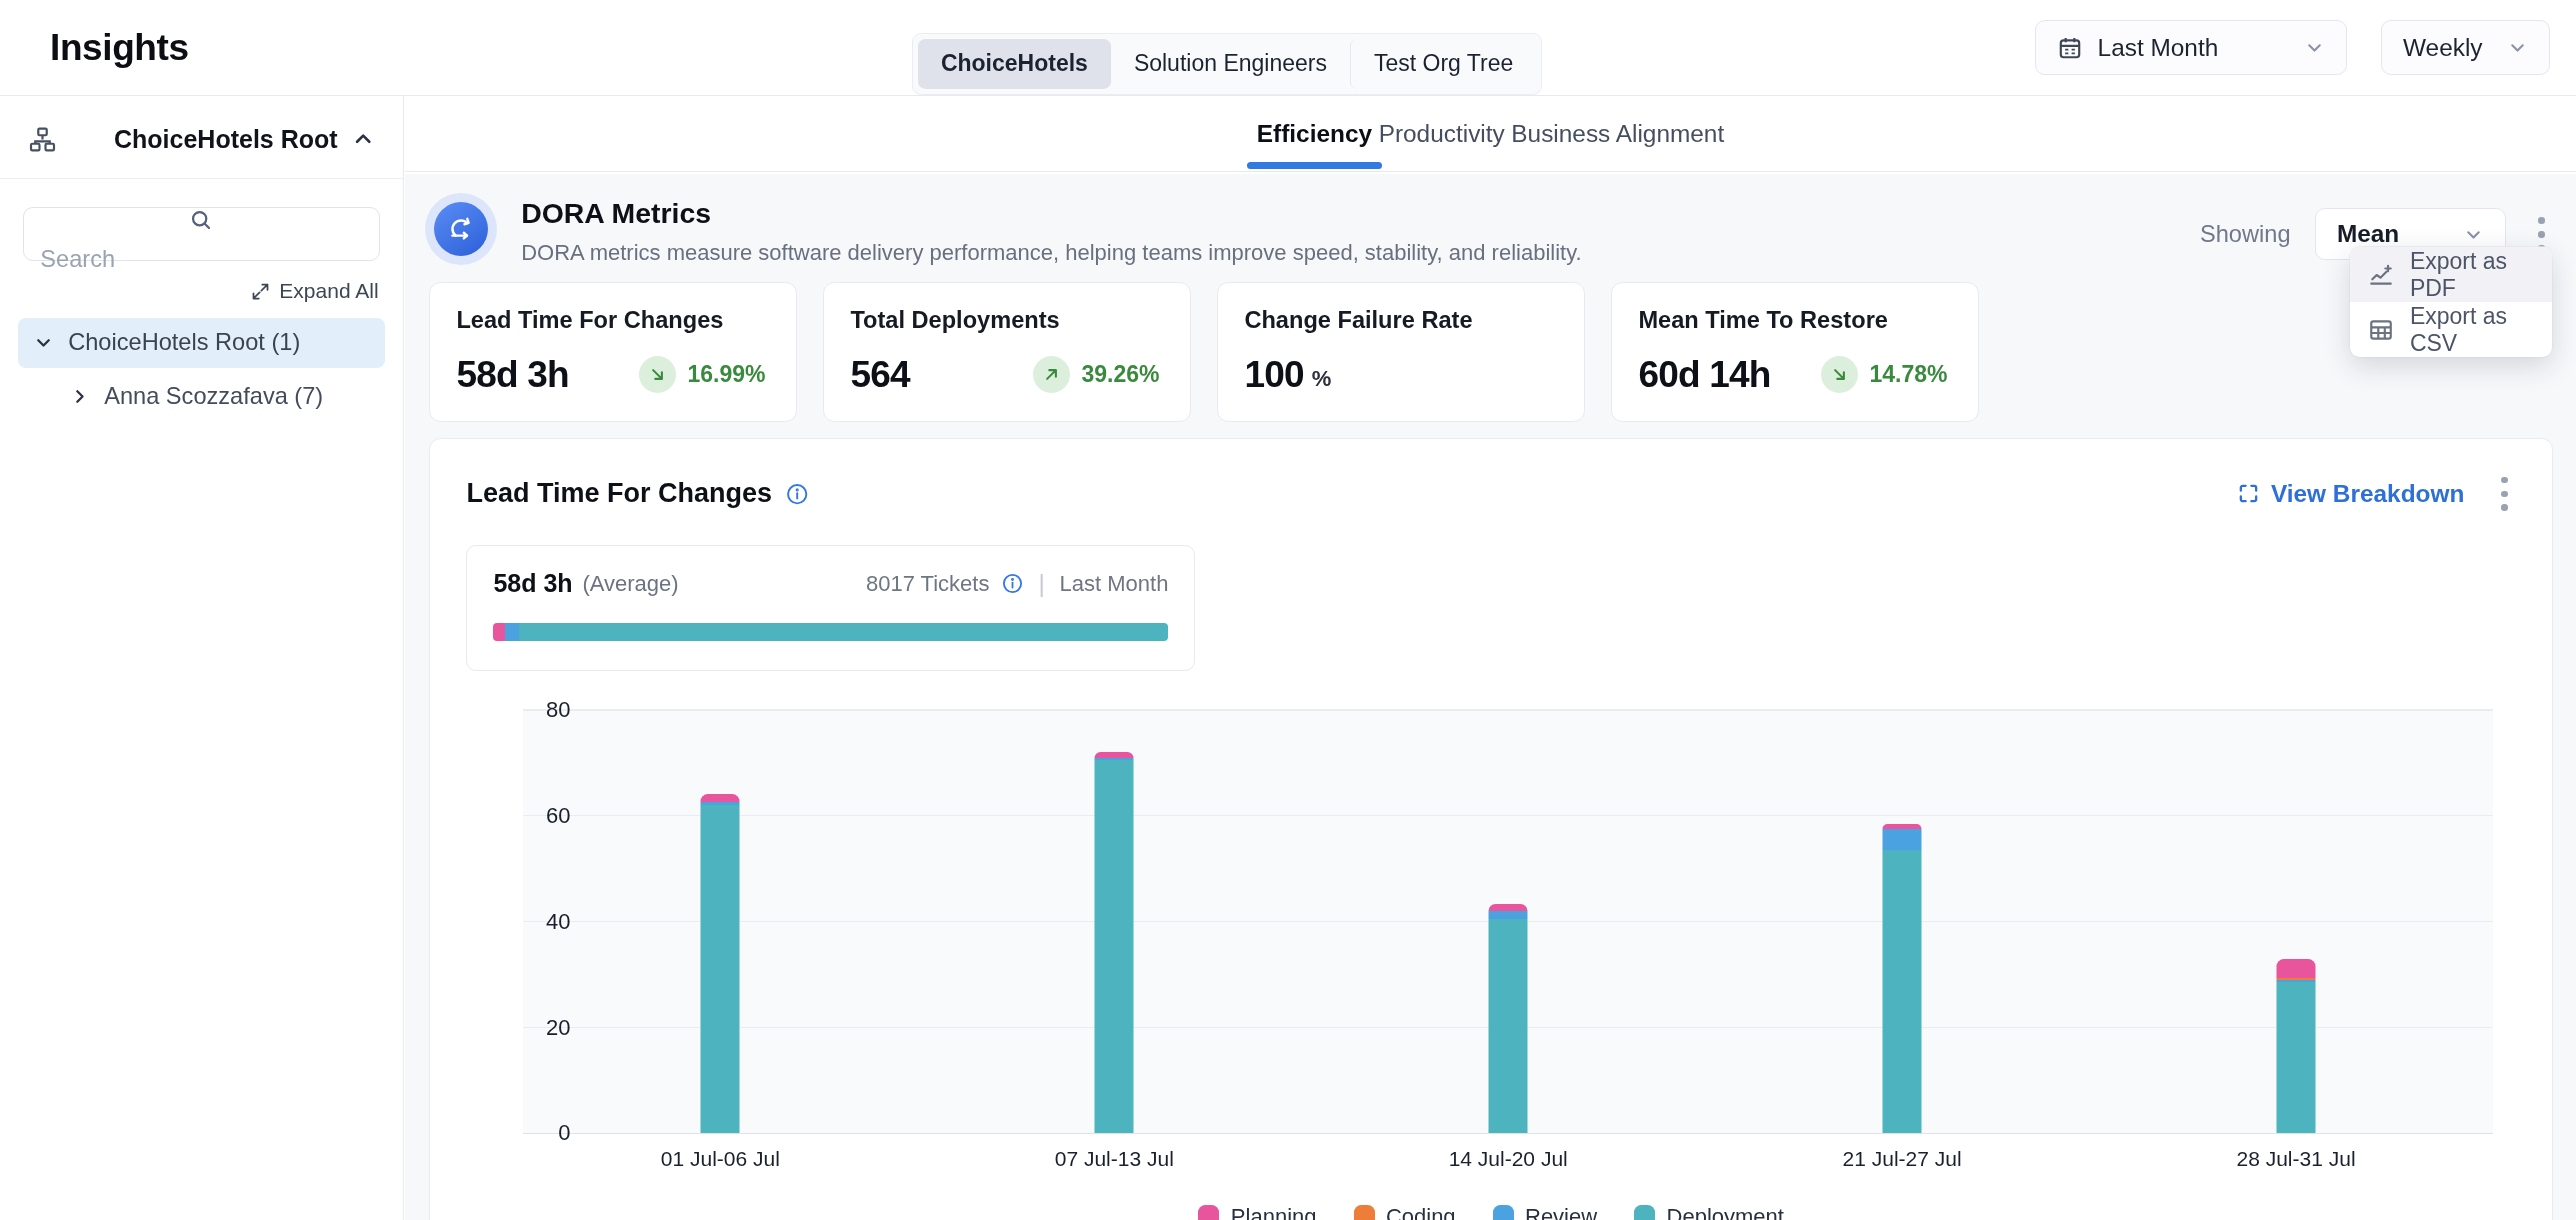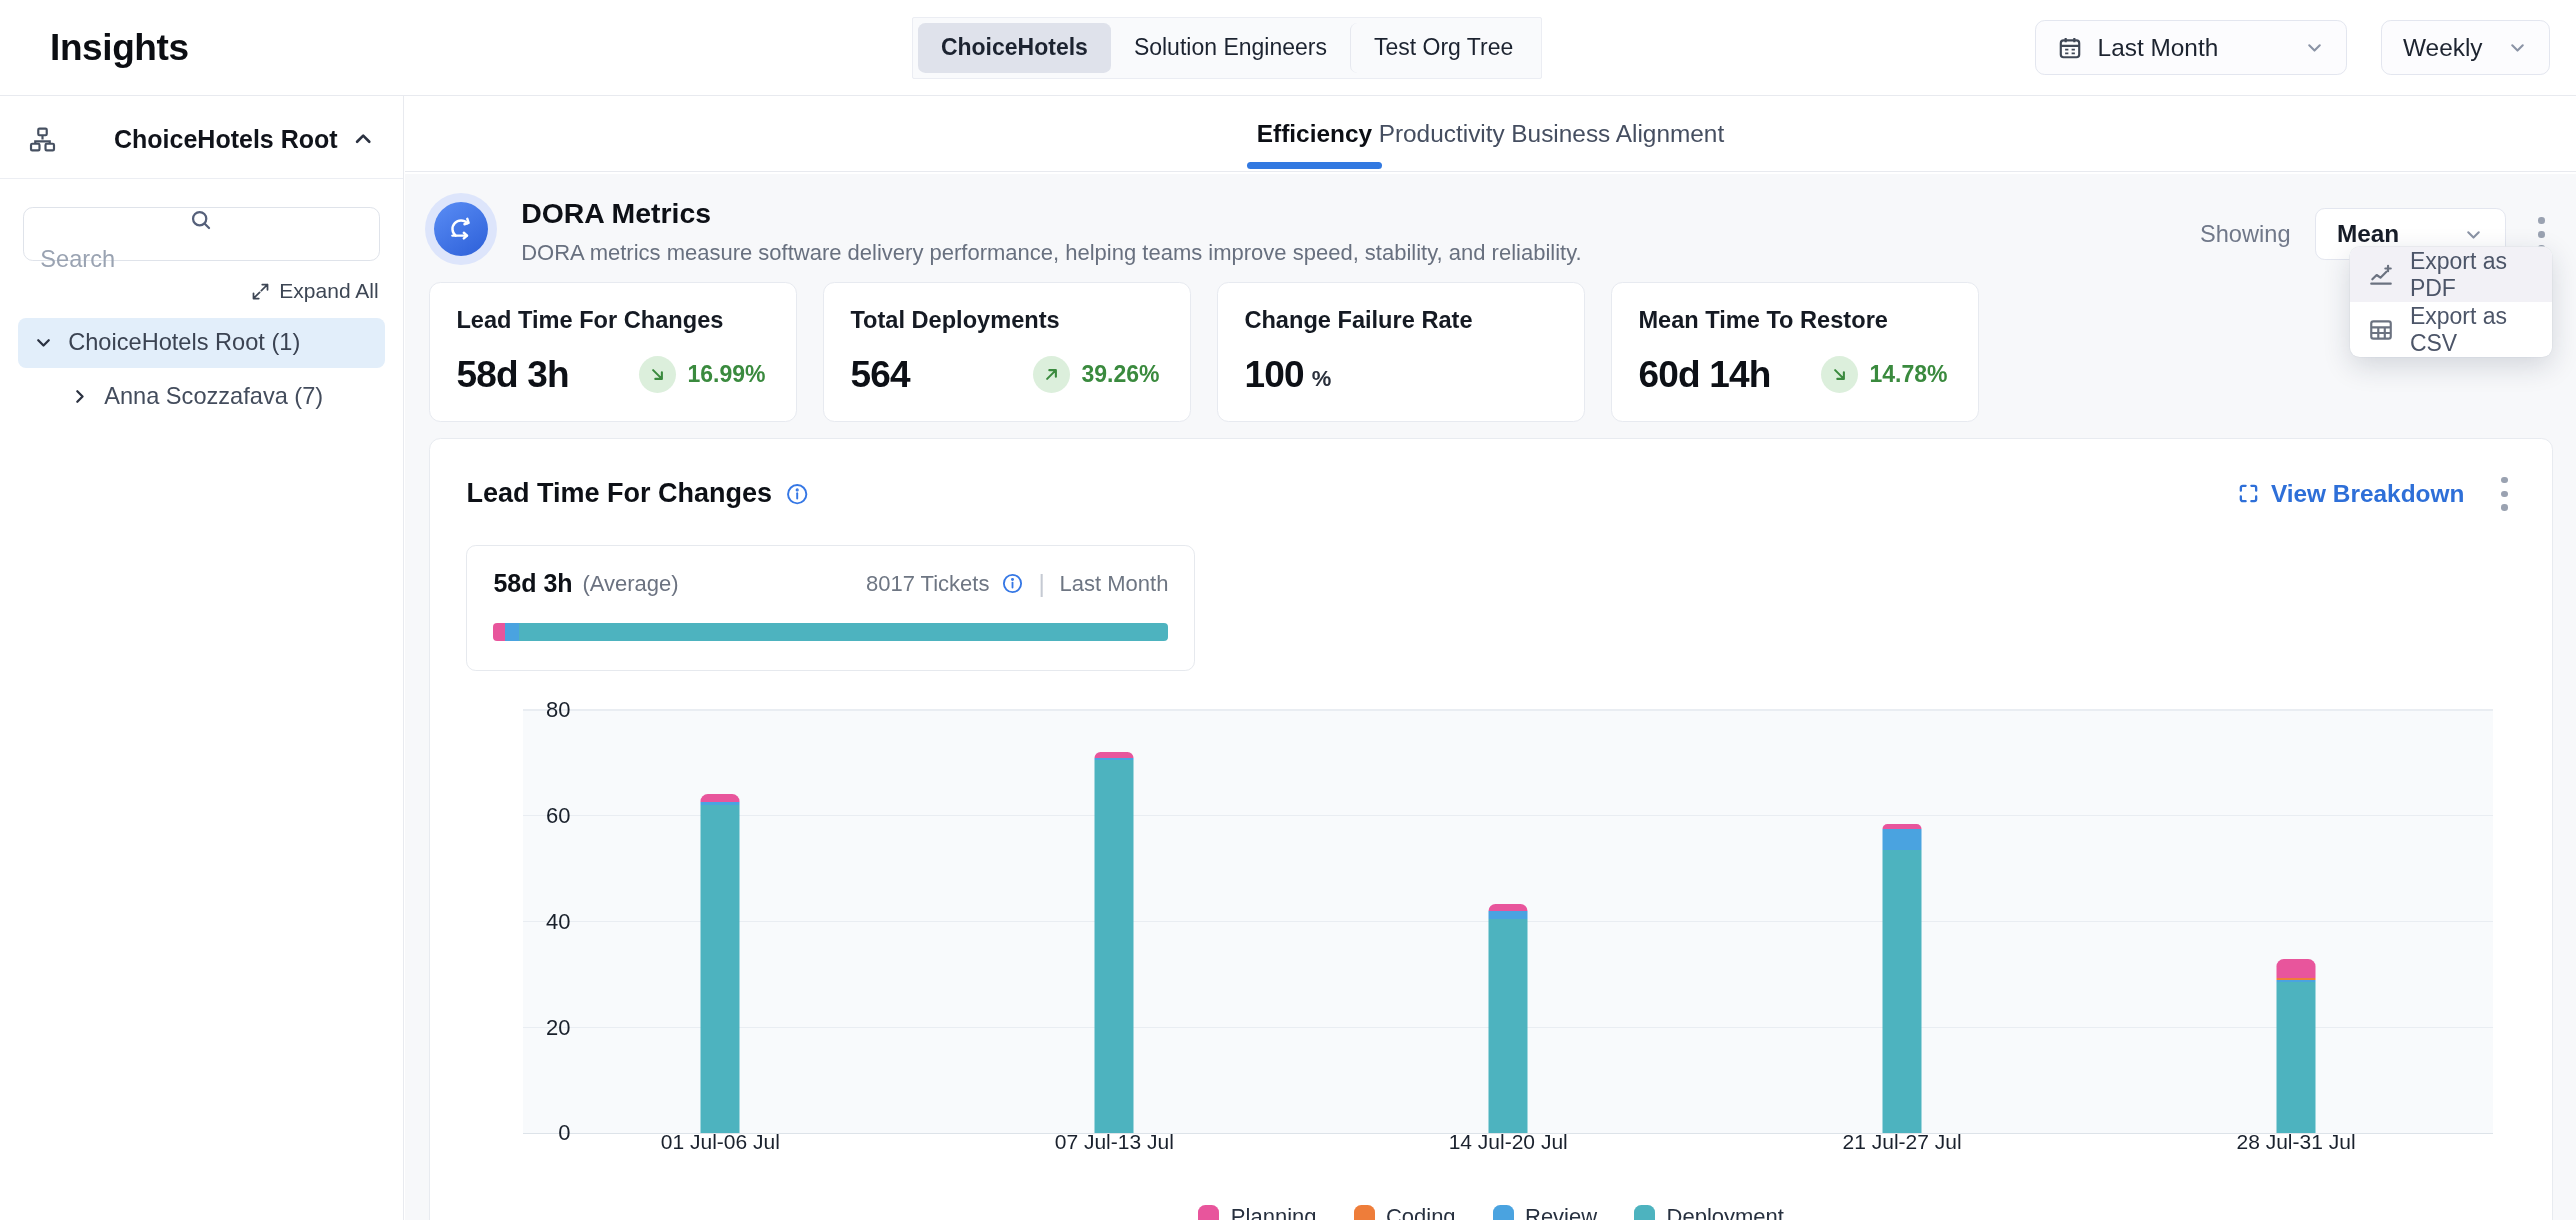--- a/index.html
+++ b/index.html
@@ -3,22 +3,22 @@
 <meta charset="utf-8">
 <style>
   * { margin:0; padding:0; box-sizing:border-box; }
   html,body { width:2576px; height:1221px; overflow:hidden; background:#fff;
               font-family:"Liberation Sans", sans-serif; color:#151922; }
 
   
   .topbar { position:relative; height:96px; background:#fff; border-bottom:1.6px solid #e8eaef;
             display:flex; align-items:center; padding:0 26px 0 50px; }
   .app-title { font-size:37px; font-weight:bold; letter-spacing:-0.4px; color:#0c0e13; }
-  .seg-wrap { position:absolute; left:912px; top:17px; display:flex; align-items:flex-end;
-              background:#f9fafc; border:1.6px solid #ebedf3; border-radius:2px; padding:4.9px; }
+  .seg-wrap { position:absolute; left:912px; top:33px; display:flex; align-items:flex-end;
+              background:#f9fafc; border:1.6px solid #ebedf3; border-radius:9px; padding:4.9px; }
   .seg-btn { font-size:23px; color:#1c2330; padding:11.4px 23px; border-radius:7.3px; cursor:pointer;
              white-space:nowrap; border-left:1.6px solid #e6e8ef; }
   .seg-btn:first-child { border-left:none; }
   .seg-btn.active { background:#dfe2eb; font-weight:bold; border-left:none; }
   .seg-btn.after-active { border-left:none; }
   .top-controls { margin-left:auto; display:flex; align-items:center; gap:34px; }
   .select { display:flex; align-items:center; background:#fcfcfe; border:1.6px solid #e3e6ef;
             border-radius:9.8px; height:55px; padding:0 21px; font-size:24.4px; color:#1d2430; cursor:pointer; }
   .select .chev { margin-left:auto; }
   .sel-date { width:312px; gap:14.6px; }
@@ -112,21 +112,21 @@
   .gridline { position:absolute; left:0; right:0; height:1.6px; background:#e9edf2; }
   .gridline.base { background:#dde3e9; }
   .ytick { position:absolute; right:calc(100% - 47px); transform:translateY(-50%);
            font-size:22px; color:#19202b; }
   .slots { position:absolute; left:0; right:0; top:0; bottom:0; display:flex; }
   .slot { flex:1; position:relative; }
   .bar { position:absolute; bottom:0; left:50%; transform:translateX(-50%); width:39px;
          display:flex; flex-direction:column-reverse; }
   .seg { width:100%; }
   .seg.top { border-radius:7.3px 7.3px 0 0; }
-  .xlabels { position:absolute; left:57px; right:23px; top:420px; display:flex; }
+  .xlabels { position:absolute; left:57px; right:23px; top:437px; display:flex; }
   .xlabel { flex:1; text-align:center; font-size:21px; color:#1a212d; }
   .legend { position:absolute; left:0; right:0; top:494px; display:flex; justify-content:center;
             gap:37px; align-items:center; }
   .leg-item { display:flex; align-items:center; gap:11.4px; font-size:22px; color:#27303f; }
   .leg-sw { width:21px; height:24.4px; border-radius:7.3px; }
 
   svg { display:block; }
 </style>
 </head>
 <body>

